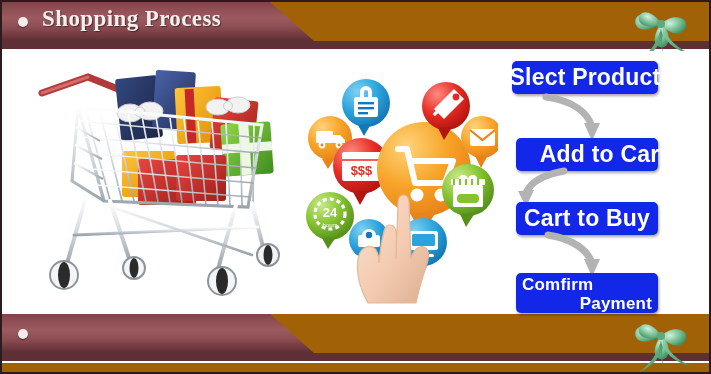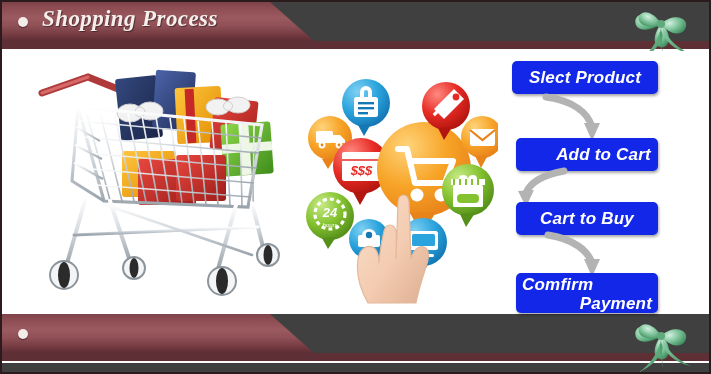--- a/index.html
+++ b/index.html
@@ -2,25 +2,24 @@
 <html><head>
 <meta charset="utf-8">
 <title>Shopping Process Banner</title>
 <style>
   html,body{margin:0;padding:0;background:#ffffff;}
   body{font-family:"Liberation Serif", serif;}
 
   .banner{
     position:relative;
     width:711px;height:374px;
-    background:#404040;
+    background:#a16207;
     overflow:hidden;
     box-sizing:border-box;
     border:2px solid #2b1b1d;
-    font-style:italic;
   }
 
   
   .hdr{
     position:absolute;left:0;width:100%;
     height:48px;
   }
   .hdr-top{top:0;}
   .hdr-bottom{top:312px;}
 
@@ -89,21 +88,21 @@
   .flow{
     position:absolute;left:500px;top:6px;
     width:160px;height:255px;
   }
   .btn{
     position:absolute;
     background:#1327e8;
     border-radius:5px;
     color:#ffffff;
     font-family:"Liberation Sans", sans-serif;
-    font-size:17px;
+    font-size:23px;
     font-weight:bold;
     letter-spacing:.2px;
     box-shadow:1px 2px 3px rgba(0,0,0,.35);
     box-sizing:border-box;
     display:flex;
     align-items:center;
     justify-content:center;
     white-space:nowrap;
   }
   .btn-1{left:10px;top:4px;width:146px;height:33px;}

